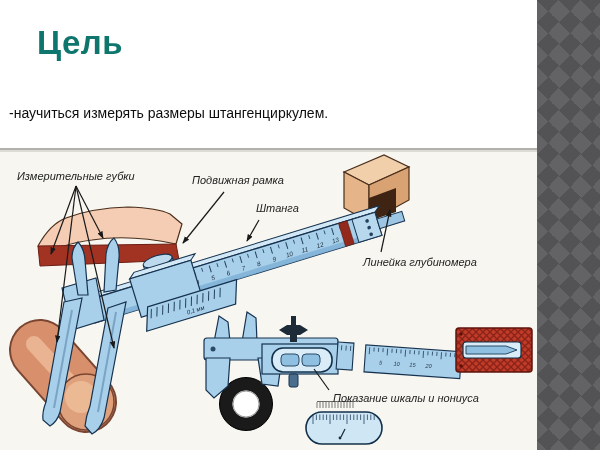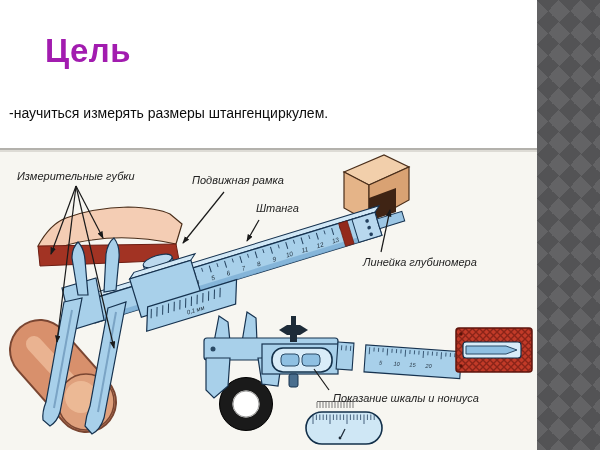--- a/index.html
+++ b/index.html
@@ -1,22 +1,22 @@
 <!DOCTYPE html>
 <html><head>
 <meta charset="utf-8">
 <style>
   html,body{margin:0;padding:0;background:#222;}
   .slide{
     position:relative;width:600px;height:450px;background:#ffffff;
     overflow:hidden;font-family:"Liberation Sans",sans-serif;
   }
   .title{
-    position:absolute;left:37px;top:26px;margin:8px;
-    font-size:33px;font-weight:bold;color:#a21caf;line-height:1;
+    position:absolute;left:37px;top:26px;margin:0;
+    font-size:33px;font-weight:bold;color:#0f766e;line-height:1;
     letter-spacing:0.5px;
   }
   .subtitle{
     position:absolute;left:9px;top:105px;margin:0;
     font-size:14px;color:#0d0d0d;line-height:1.2;
   }
   .diagram{
     position:absolute;left:0;top:148px;width:537px;height:302px;
     background:#f7f6f1;
     border-top:2px solid #b3b1ac;

